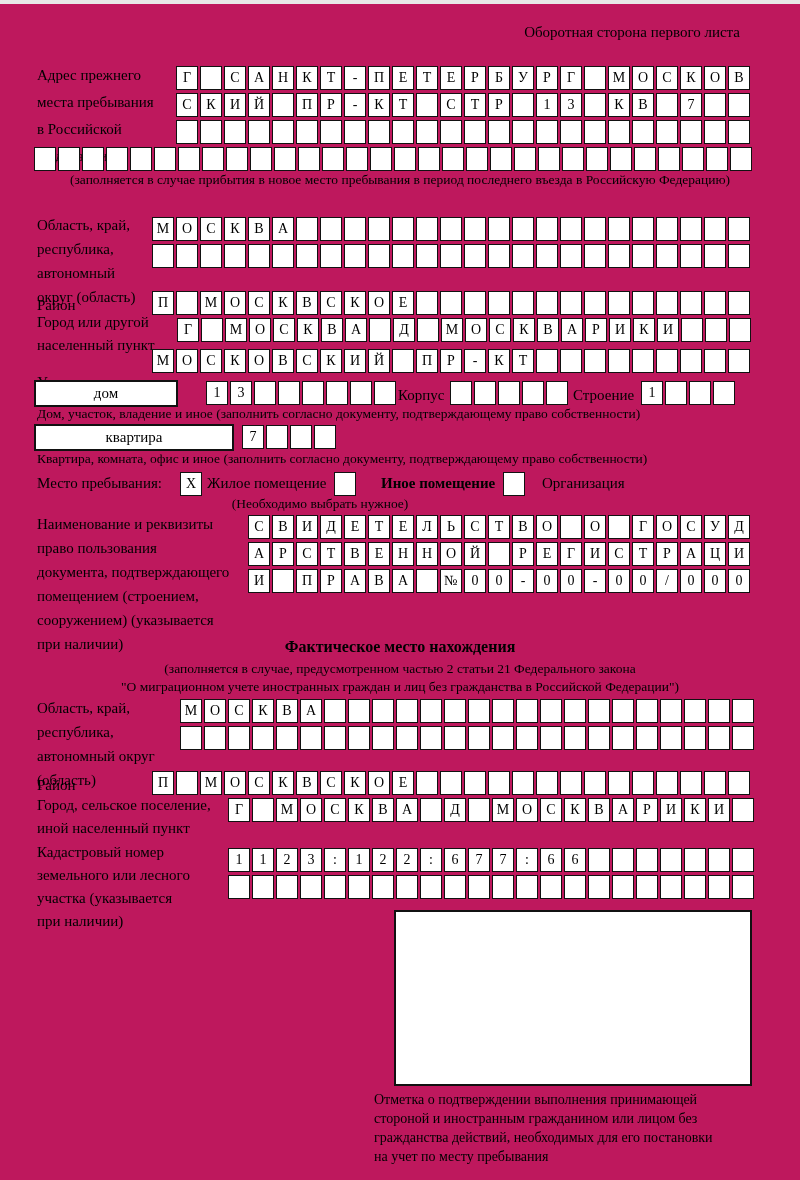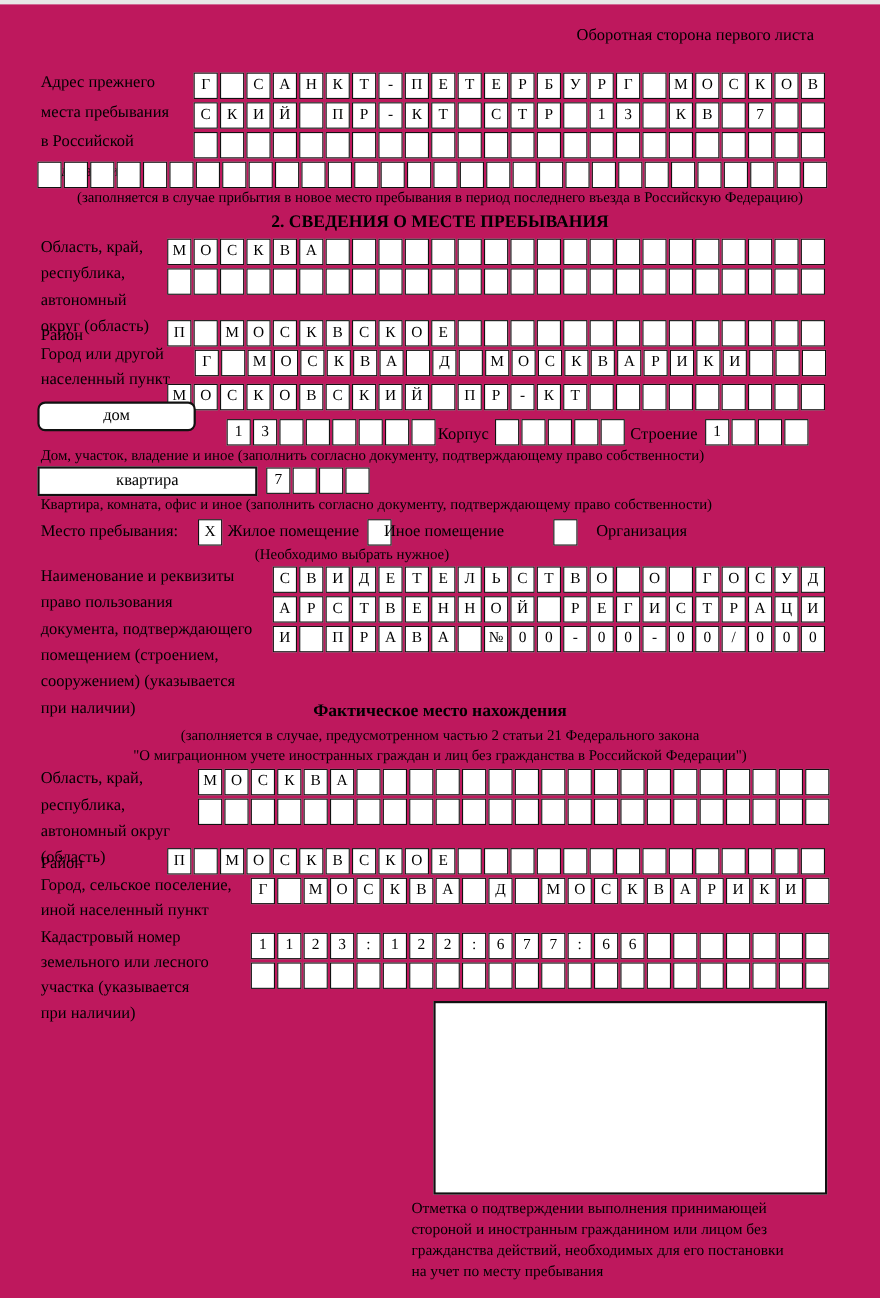--- a/index.html
+++ b/index.html
@@ -148,21 +148,20 @@
       <span class="cell"></span>
       <span class="cell"></span>
       <span class="cell"></span>
       <span class="cell"></span>
       <span class="cell"></span>
       <span class="cell"></span>
       <span class="cell"></span>
     </div>
   <div class="abs cap" style="top:168px;">(заполняется в случае прибытия в новое место пребывания в период последнего въезда в Российскую Федерацию)</div>
 
-  <div class="abs hdr" style="top:189px;">2. СВЕДЕНИЯ О МЕСТЕ ПРЕБЫВАНИЯ</div>
 
   <div class="abs lbl" style="left:37px;top:209px;">
       <div class="line">Область, край,</div>
       <div class="line">республика,</div>
       <div class="line">автономный</div>
       <div class="line">округ (область)</div>
     </div>
   <div class="abs cellrow" style="left:152px;top:213px;">
       <span class="cell">М</span>
       <span class="cell">О</span>
@@ -300,21 +299,21 @@
       <span class="cell"></span>
       <span class="cell"></span>
       <span class="cell"></span>
       <span class="cell"></span>
       <span class="cell"></span>
       <span class="cell"></span>
       <span class="cell"></span>
       <span class="cell"></span>
     </div>
 
-  <div class="abs bigbox" style="left:34px;top:361px;width:144px;height:27px;border-radius:7px;">дом</div>
+  <div class="abs bigbox" style="left:34px;top:376px;width:144px;height:27px;">дом</div>
   <div class="abs cellrow" style="left:206px;top:377px;">
       <span class="cell">1</span>
       <span class="cell">3</span>
       <span class="cell"></span>
       <span class="cell"></span>
       <span class="cell"></span>
       <span class="cell"></span>
       <span class="cell"></span>
       <span class="cell"></span>
     </div>
@@ -341,21 +340,21 @@
       <span class="cell"></span>
       <span class="cell"></span>
       <span class="cell"></span>
     </div>
   <div class="abs capL" style="top:447px;">Квартира, комната, офис и иное (заполнить согласно документу, подтверждающему право собственности)</div>
 
   <div class="abs optlbl" style="left:37px;top:471px;">Место пребывания:</div>
   <div class="abs cell" style="left:180px;top:468px;">X</div>
   <div class="abs optlbl" style="left:207px;top:471px;">Жилое помещение</div>
   <div class="abs cell" style="left:334px;top:468px;"></div>
-  <div class="abs optlbl" style="left:349px;top:471px;">Иное помещение</div>
+  <div class="abs optlbl" style="left:381px;top:471px;font-weight:bold;">Иное помещение</div>
   <div class="abs cell" style="left:503px;top:468px;"></div>
   <div class="abs optlbl" style="left:542px;top:471px;">Организация</div>
   <div class="abs" style="left:120px;top:492px;width:400px;text-align:center;font-size:13.5px;">(Необходимо выбрать нужное)</div>
 
   <div class="abs lbl" style="left:37px;top:508px;">
       <div class="line">Наименование и реквизиты</div>
       <div class="line">право пользования</div>
       <div class="line">документа, подтверждающего</div>
       <div class="line">помещением (строением,</div>
       <div class="line">сооружением) (указывается</div>

